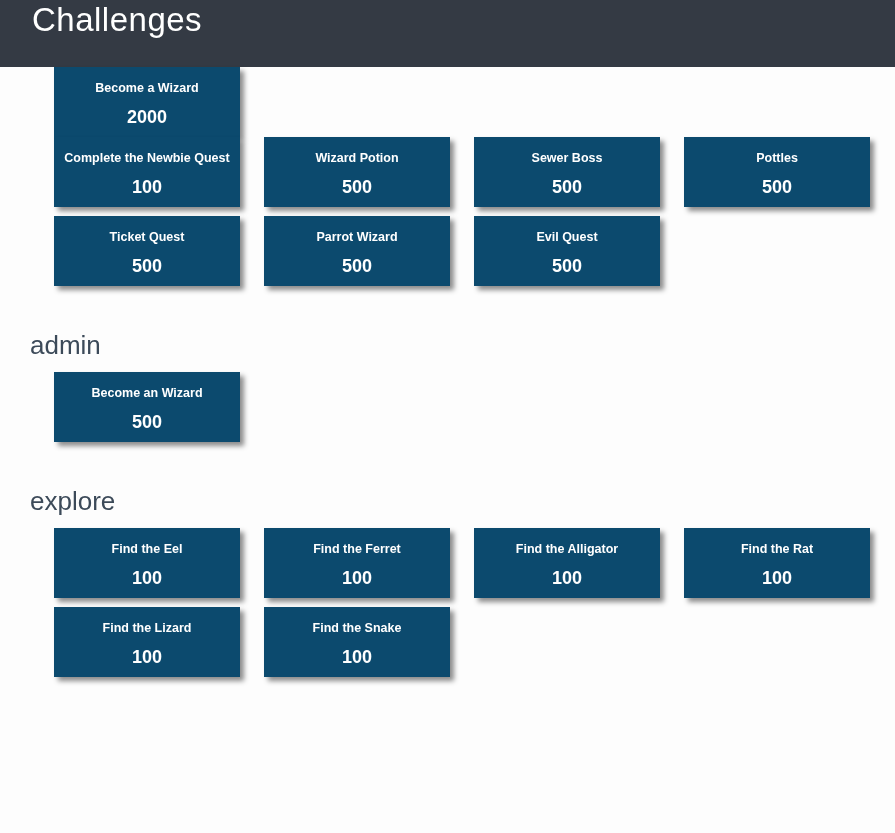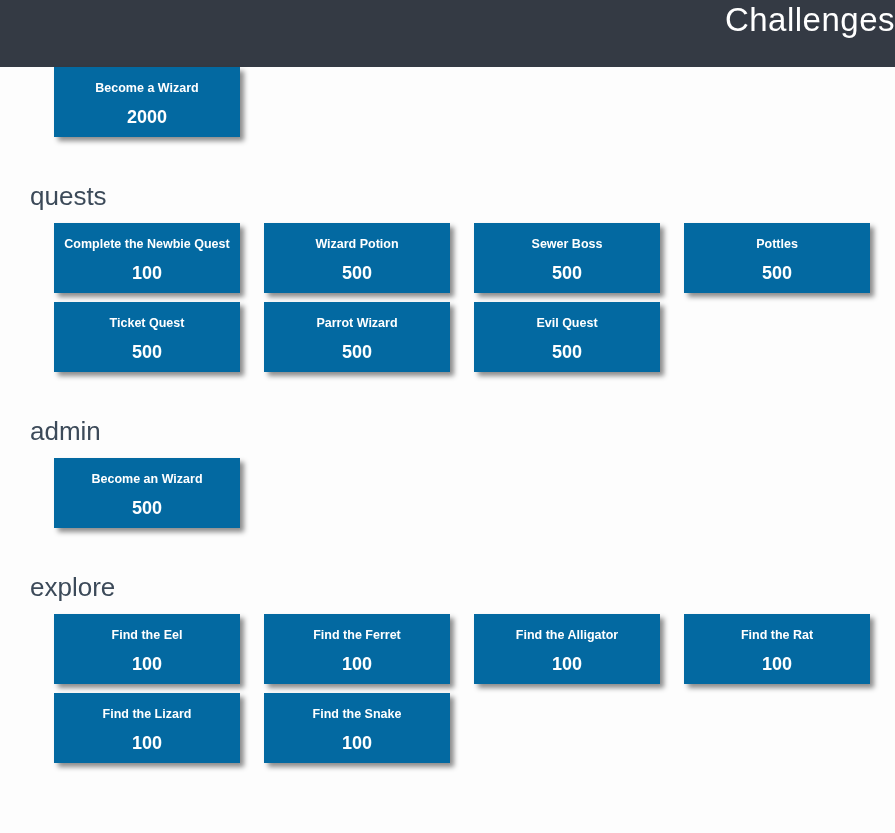--- a/index.html
+++ b/index.html
@@ -7,21 +7,21 @@
     width: 895px;
     height: 833px;
     background: #fdfdfd;
     font-family: "Liberation Sans", sans-serif;
     overflow: hidden;
   }
   .header {
     width: 100%;
     height: 67px;
     background: #343a44;
-    text-align: right;
+    text-align: left;
     padding-left: 32px;
   }
   .page-title {
     color: #ffffff;
     font-size: 33px;
     font-weight: 300;
     line-height: 38px;
     letter-spacing: 0.5px;
     padding-top: 1px;
   }
@@ -41,21 +41,21 @@
   .challenge-grid {
     display: flex;
     flex-wrap: wrap;
     column-gap: 24px;
     row-gap: 9px;
     padding-left: 24px;
   }
   .challenge-card {
     width: 186px;
     height: 70px;
-    background: #0369a1;
+    background: #0c4a6e;
     box-shadow: 4px 4px 5px rgba(0,0,0,0.45);
     display: flex;
     flex-direction: column;
     align-items: center;
     justify-content: center;
     row-gap: 15px;
     cursor: pointer;
     text-align: center;
   }
   .challenge-title {
@@ -83,21 +83,20 @@
   <div class="category-section">
     <div class="challenge-grid">
   <div class="challenge-card">
     <div class="challenge-title">Become a Wizard</div>
     <div class="challenge-points">2000</div>
   </div>
 </div>
   </div>
 
   <div class="category-section">
-    <h2 class="category-heading">quests</h2>
     <div class="challenge-grid">
   <div class="challenge-card">
     <div class="challenge-title">Complete the Newbie Quest</div>
     <div class="challenge-points">100</div>
   </div>
 
   <div class="challenge-card">
     <div class="challenge-title">Wizard Potion</div>
     <div class="challenge-points">500</div>
   </div>

